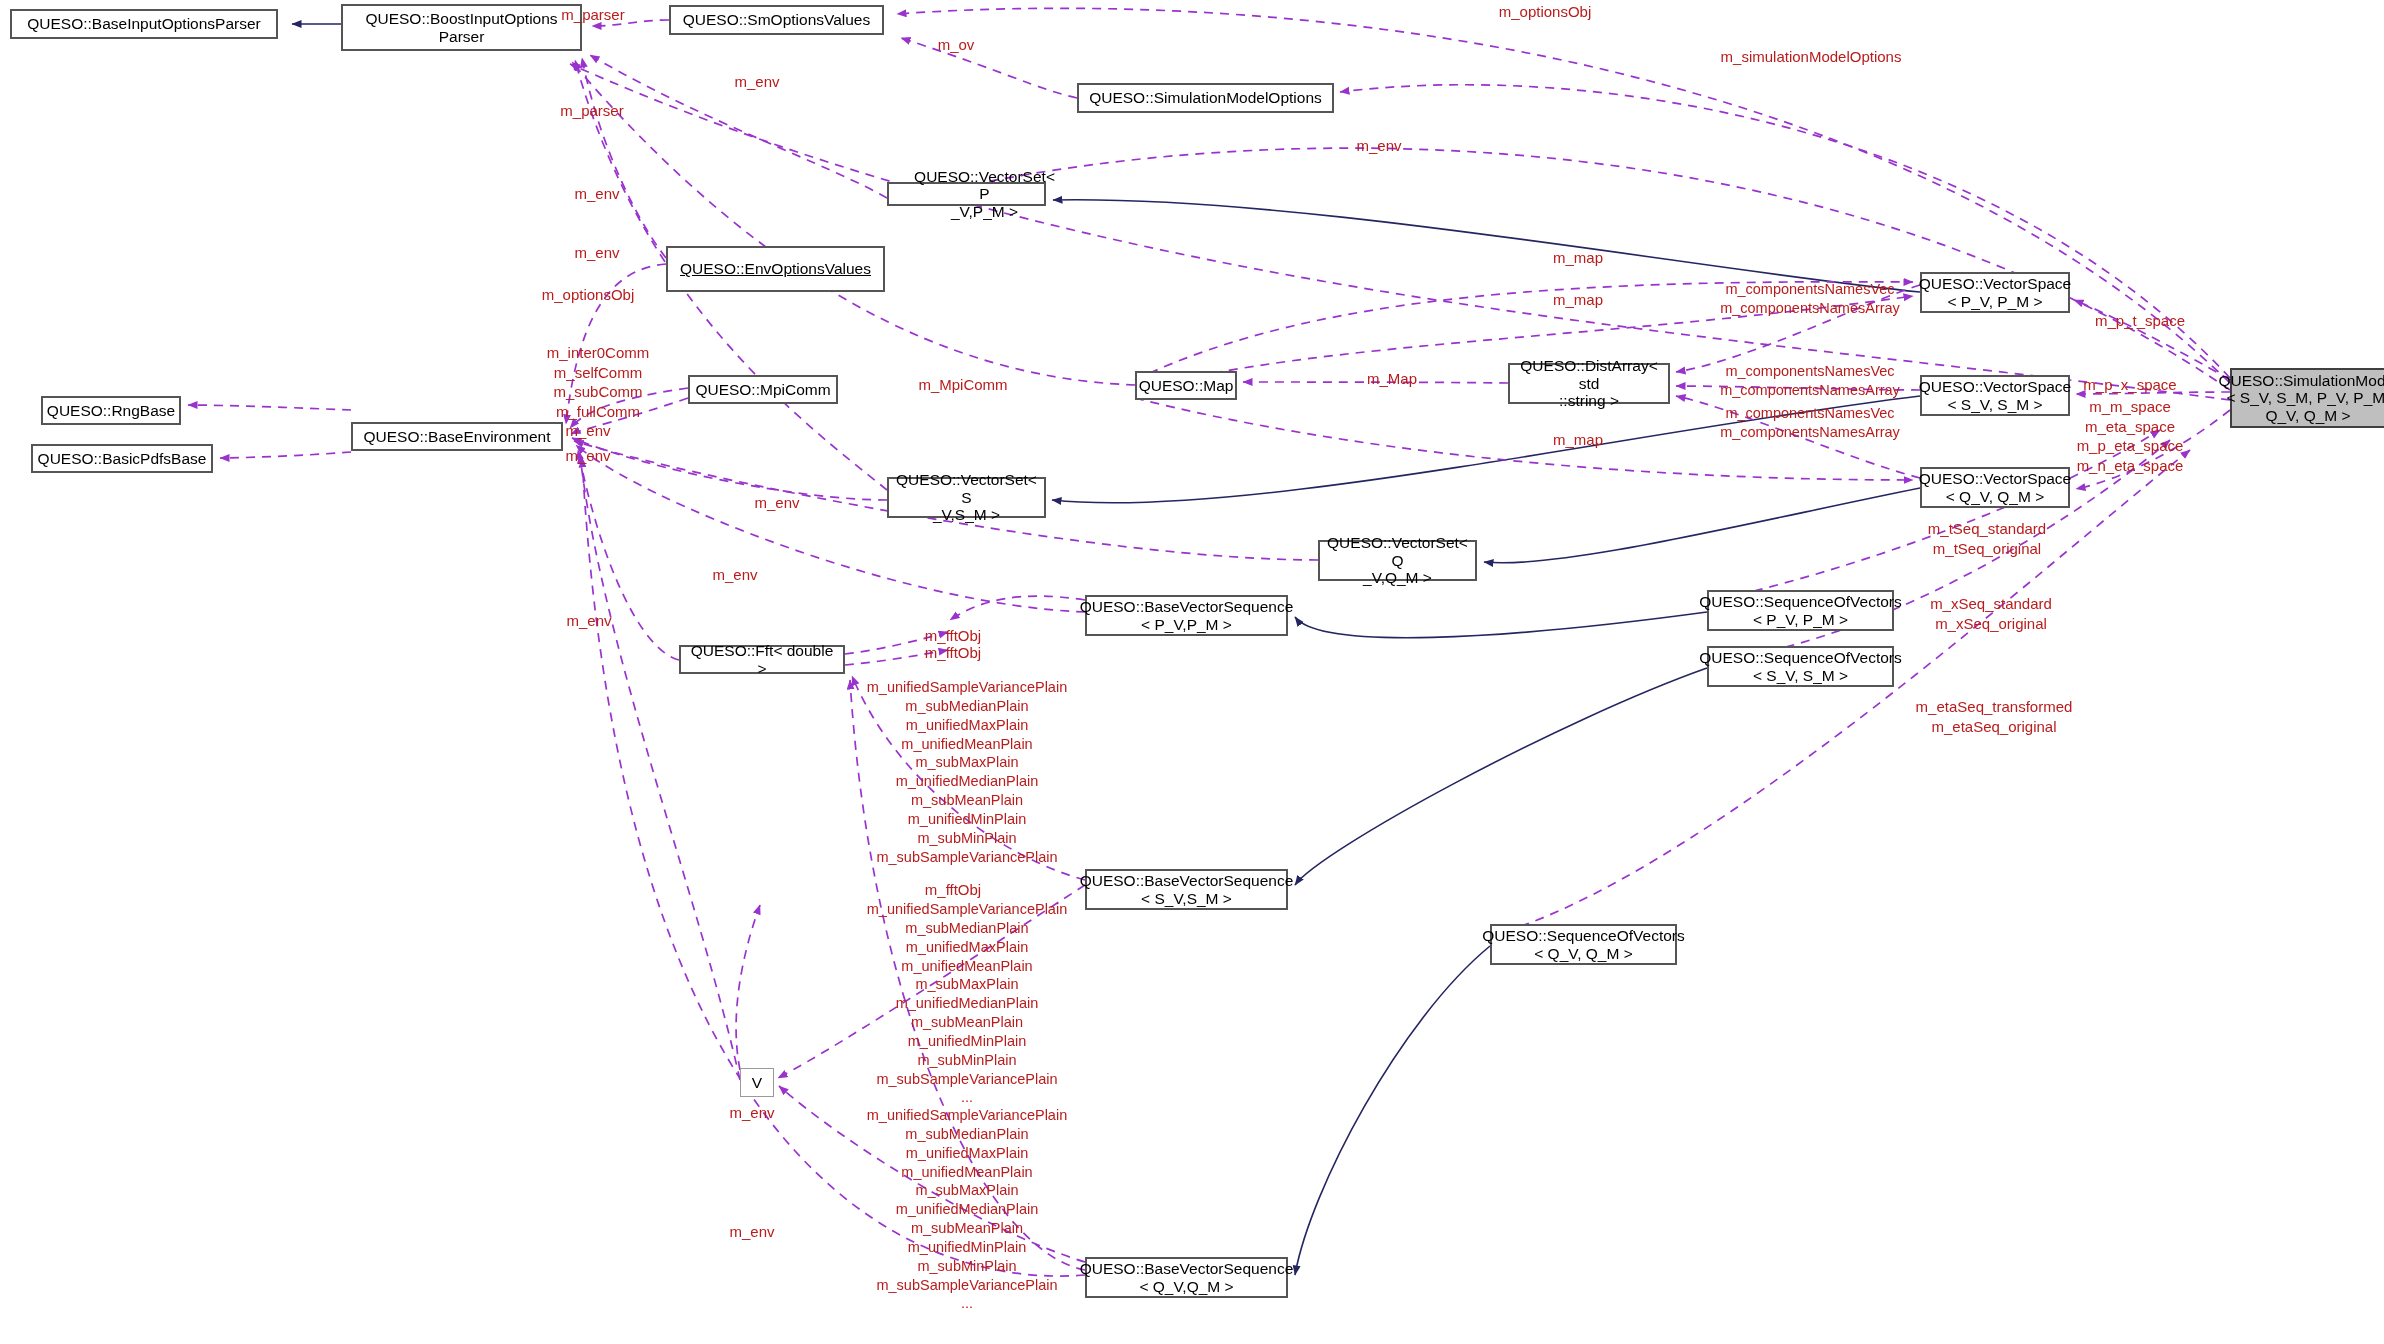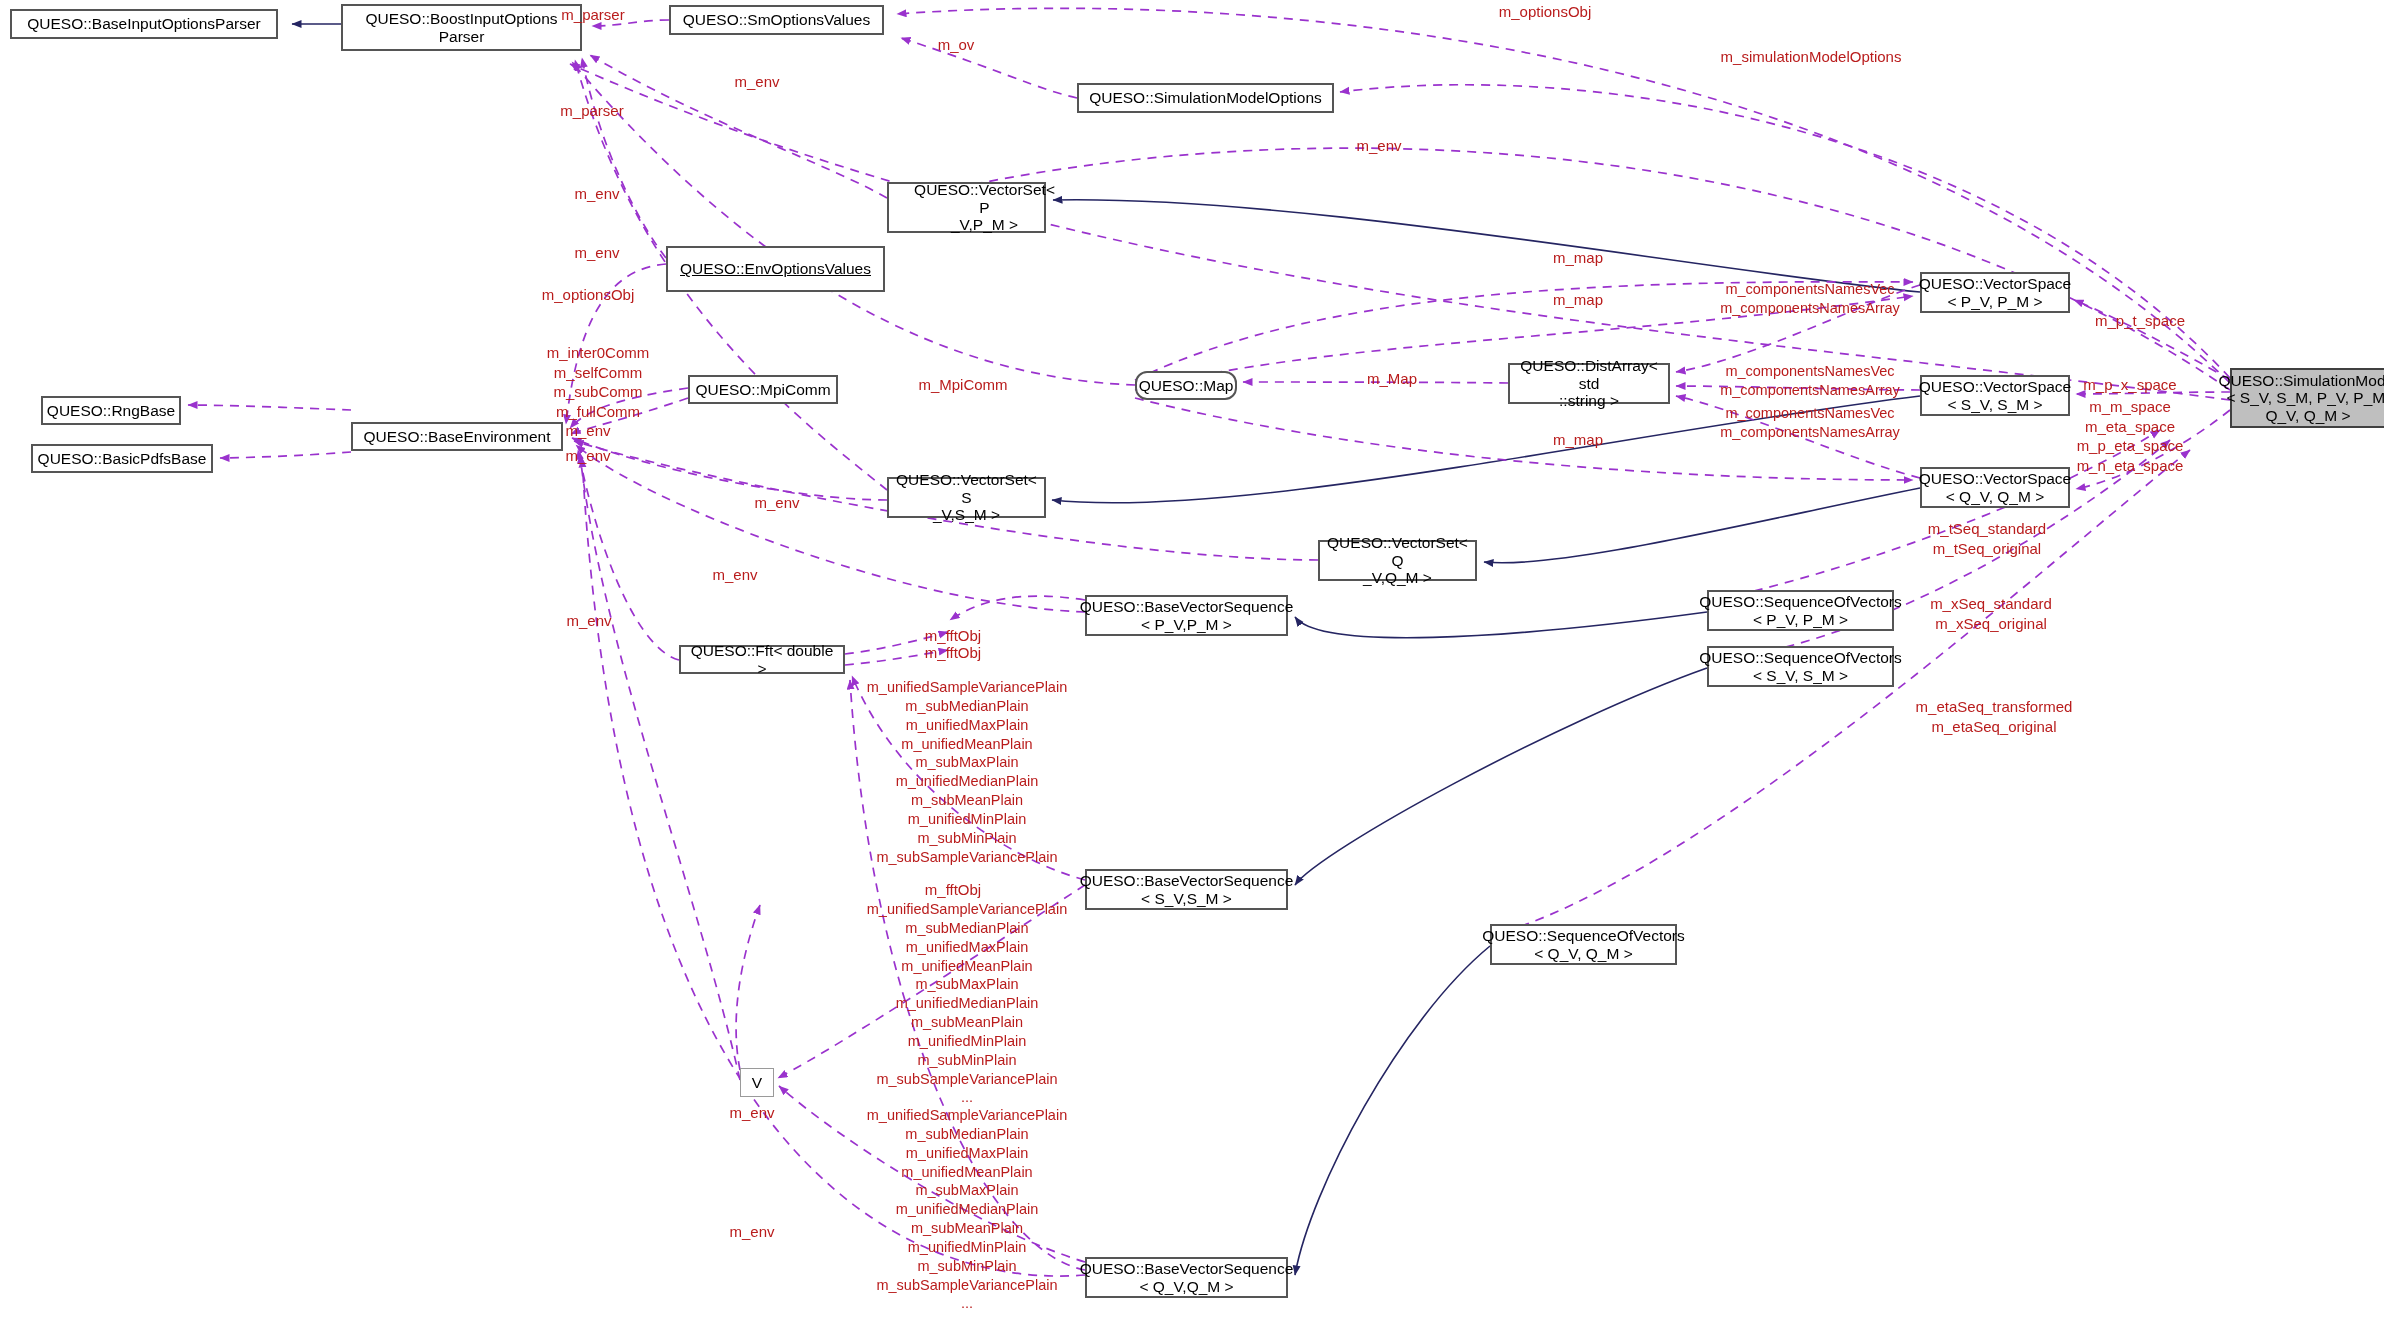--- a/index.html
+++ b/index.html
@@ -95,28 +95,28 @@
       <path d="M1085,885 C1000,940 850,1040 778,1078"></path>
       <path d="M1085,1262 C980,1230 840,1140 779,1086"></path>
     </g>
   </svg>
 
   <div class="node thick" style="left:10px;top:9px;width:268px;height:30px;">QUESO::BaseInputOptionsParser</div>
   <div class="node thick" style="left:341px;top:4px;width:241px;height:47px;">QUESO::BoostInputOptions
 Parser</div>
   <div class="node thick" style="left:669px;top:5px;width:215px;height:30px;">QUESO::SmOptionsValues</div>
   <div class="node thick" style="left:1077px;top:83px;width:257px;height:30px;">QUESO::SimulationModelOptions</div>
-  <div class="node thick" style="left:887px;top:182px;width:159px;height:51px;padding-left:40px;">QUESO::VectorSet&lt; P
+  <div class="node thick" style="left:887px;top:182px;width:159px;height:24px;padding-left:40px;">QUESO::VectorSet&lt; P
 _V,P_M &gt;</div>
   <div class="node thick" style="left:666px;top:246px;width:219px;height:46px;text-decoration:underline;">QUESO::EnvOptionsValues</div>
   <div class="node thick" style="left:41px;top:396px;width:140px;height:29px;">QUESO::RngBase</div>
   <div class="node thick" style="left:31px;top:444px;width:182px;height:29px;">QUESO::BasicPdfsBase</div>
   <div class="node thick" style="left:351px;top:422px;width:212px;height:29px;">QUESO::BaseEnvironment</div>
   <div class="node thick" style="left:688px;top:375px;width:150px;height:29px;">QUESO::MpiComm</div>
-  <div class="node thick" style="left:1135px;top:371px;width:102px;height:29px;border-radius:12px;">QUESO::Map</div>
+  <div class="node thick" style="left:1135px;top:371px;width:102px;height:29px;">QUESO::Map</div>
   <div class="node thick" style="left:1508px;top:363px;width:162px;height:41px;">QUESO::DistArray&lt; std
 ::string &gt;</div>
   <div class="node thick" style="left:1920px;top:272px;width:150px;height:41px;">QUESO::VectorSpace
 &lt; P_V, P_M &gt;</div>
   <div class="node thick" style="left:1920px;top:375px;width:150px;height:41px;">QUESO::VectorSpace
 &lt; S_V, S_M &gt;</div>
   <div class="node thick" style="left:1920px;top:467px;width:150px;height:41px;">QUESO::VectorSpace
 &lt; Q_V, Q_M &gt;</div>
   <div class="node hl" style="left:2230px;top:368px;width:156px;height:60px;">QUESO::SimulationModel
 &lt; S_V, S_M, P_V, P_M,

